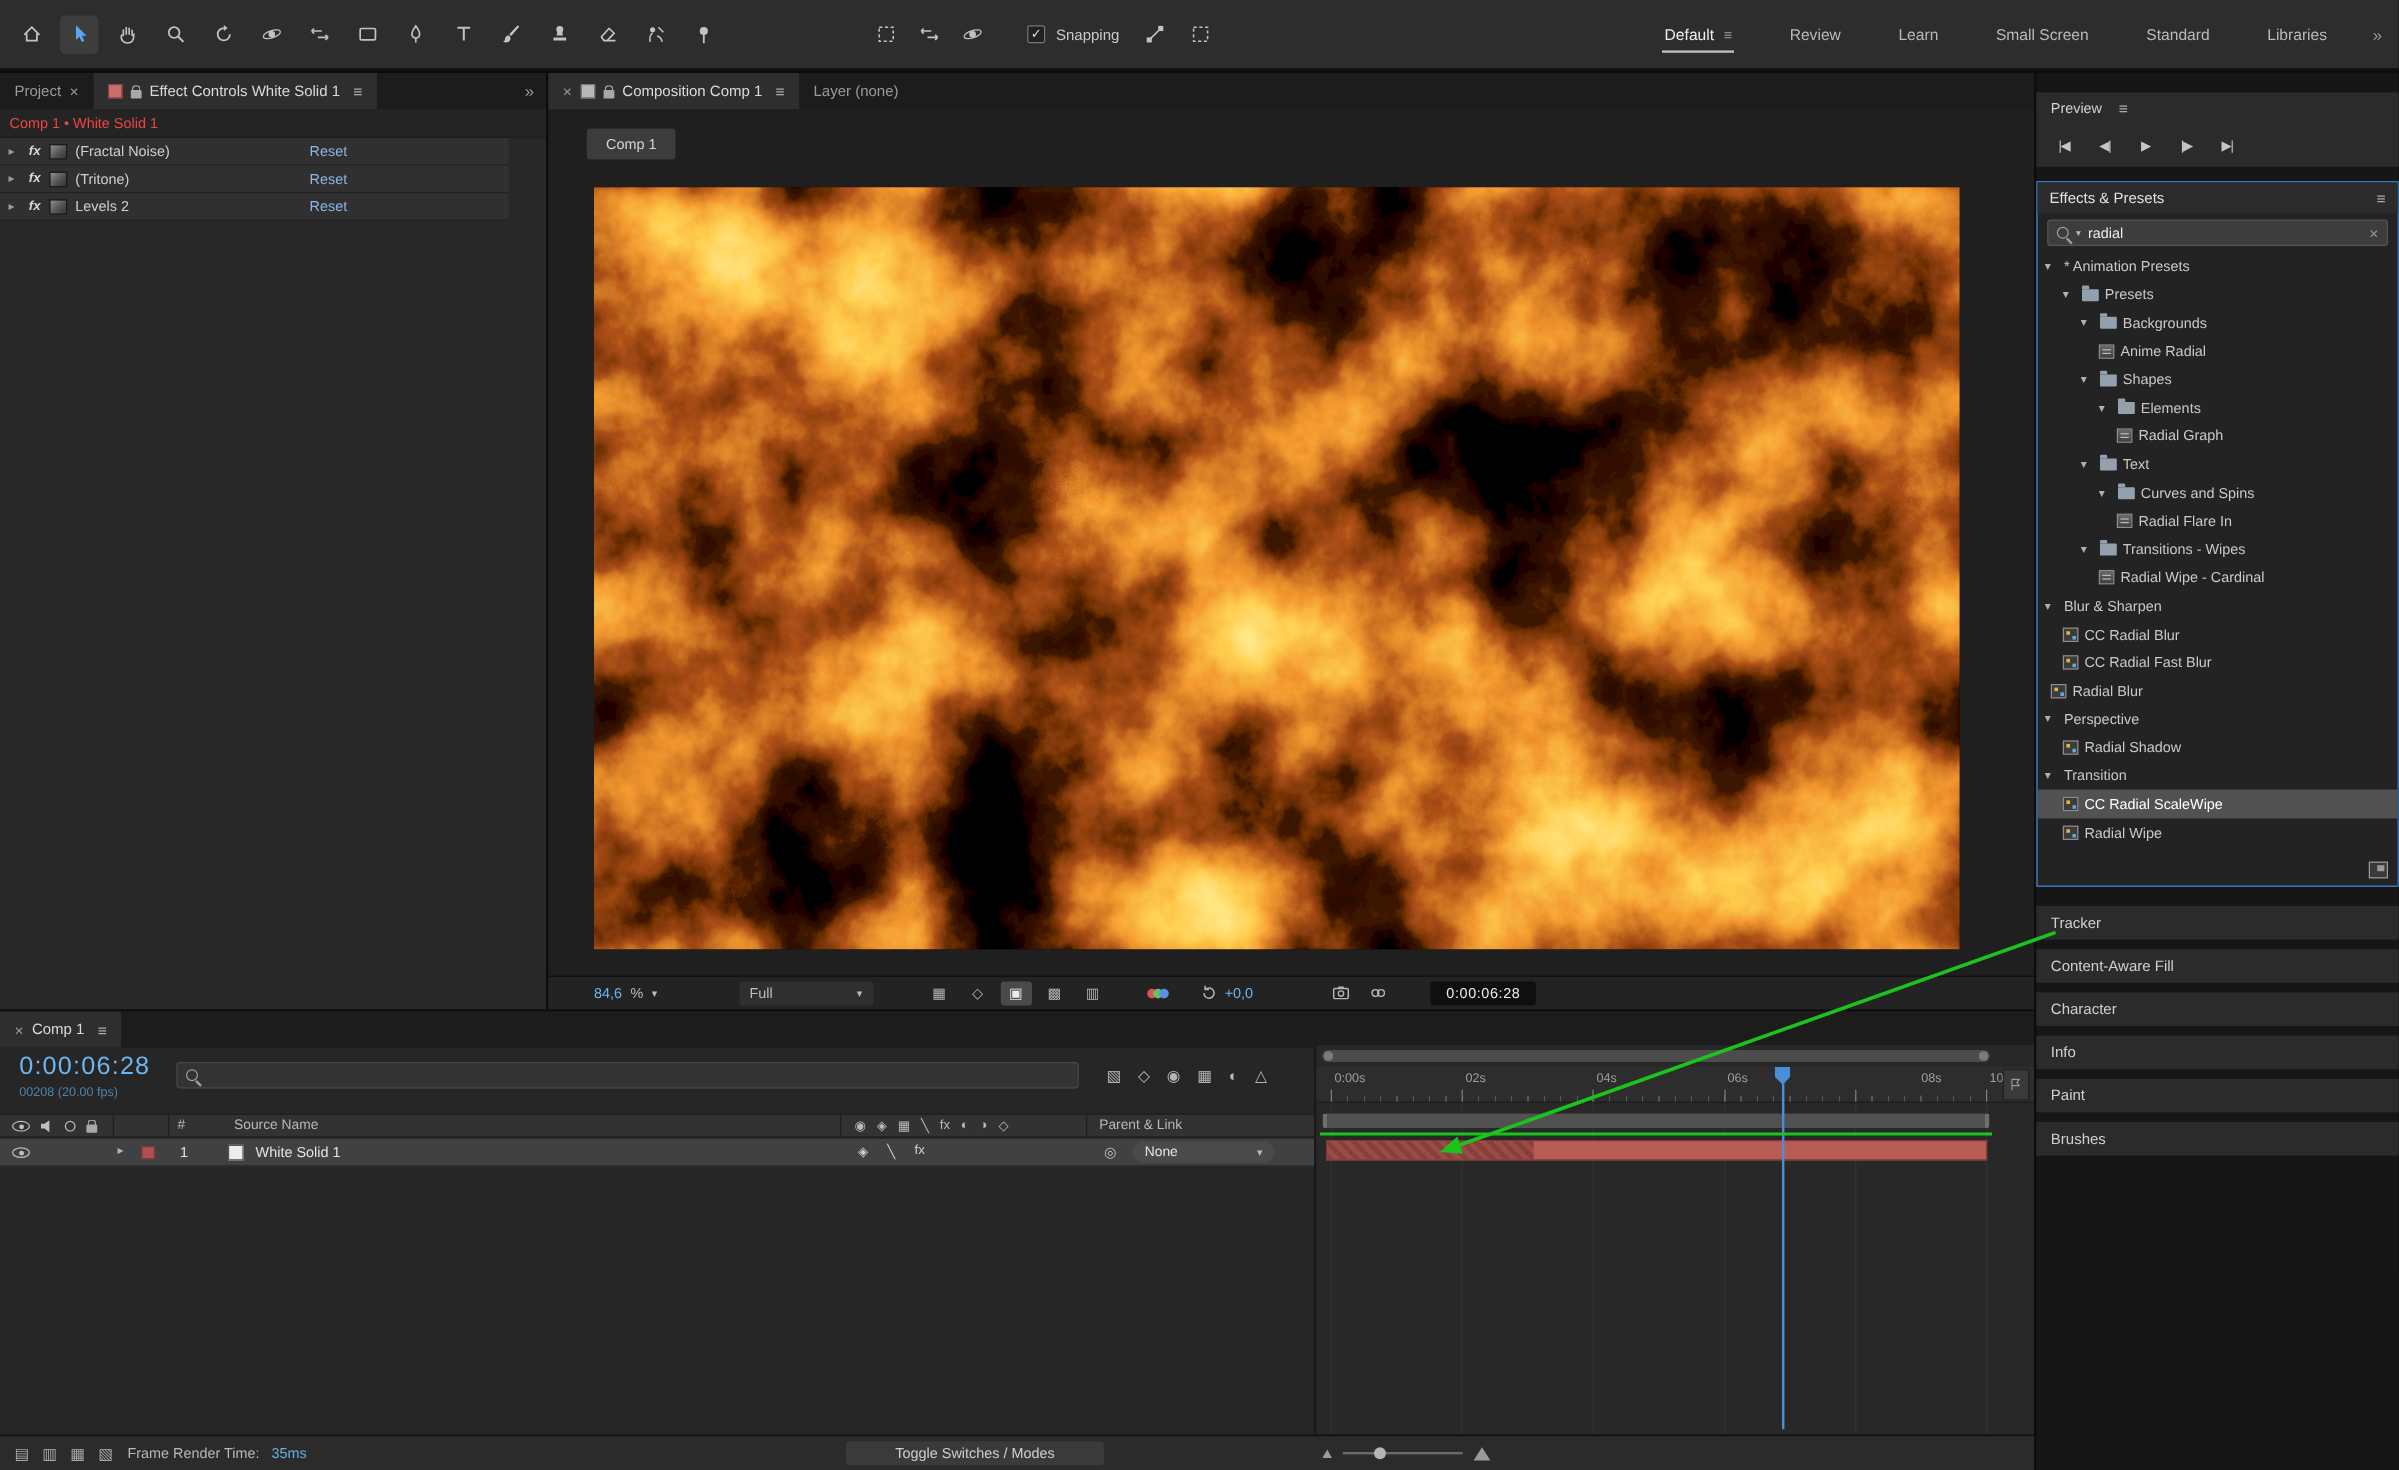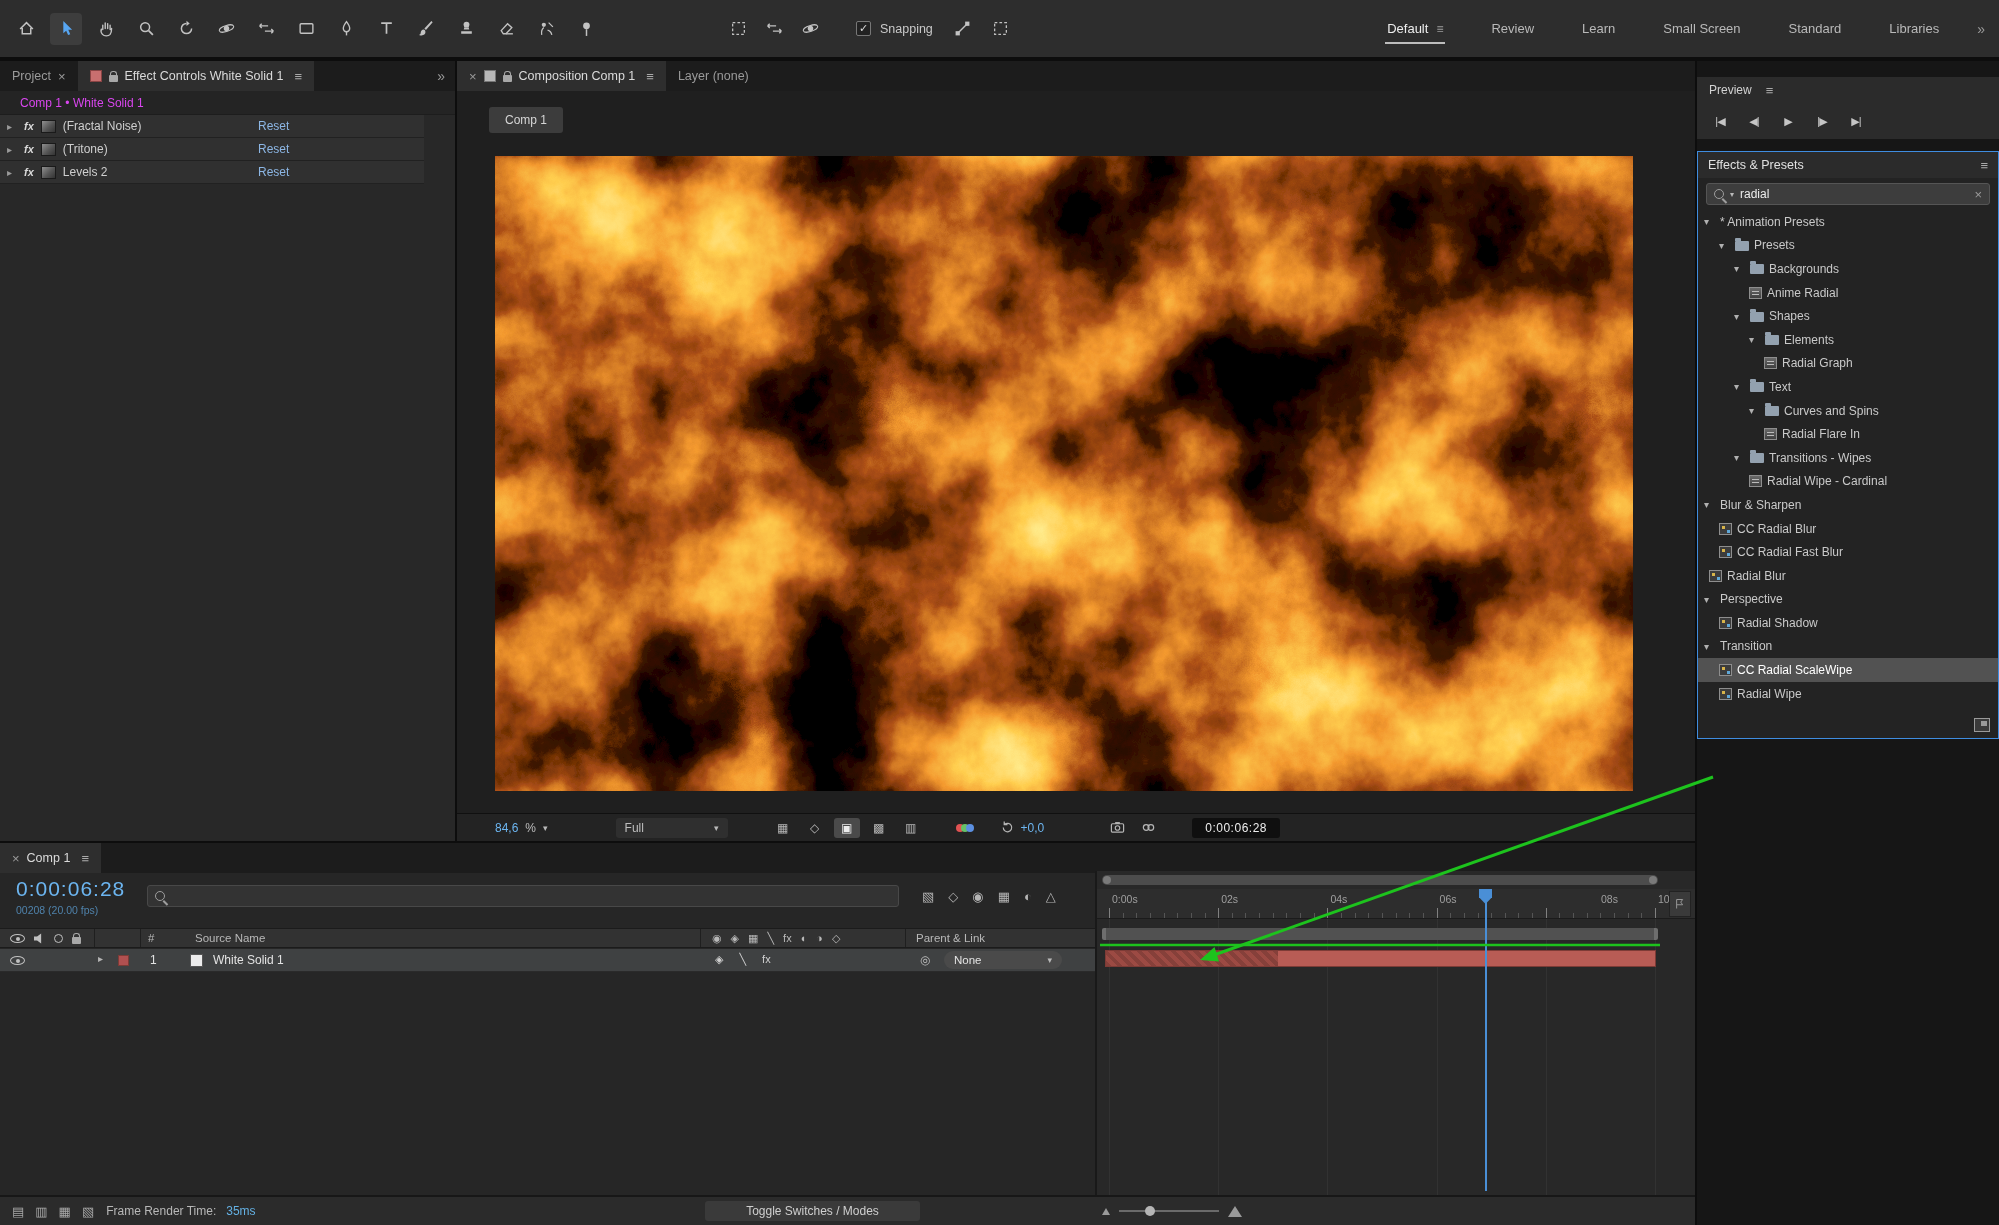--- a/index.html
+++ b/index.html
@@ -45,21 +45,21 @@
 .i-search::after{content:"";position:absolute;left:8px;top:8px;width:6px;height:1.5px;background:#9e9e9e;transform:rotate(45deg);transform-origin:0 0}
 .i-lock{width:9px;height:7px;background:#a8a8a8;border-radius:1px;position:relative;margin-top:4px;flex:none}
 .i-lock::before{content:"";position:absolute;left:1px;top:-4px;width:5px;height:4px;border:1.5px solid #a8a8a8;border-bottom:none;border-radius:3px 3px 0 0}
 .i-eye{width:15px;height:9px;border:1px solid #c0c0c0;border-radius:50%;position:relative;flex:none}
 .i-eye::after{content:"";position:absolute;left:50%;top:50%;width:4px;height:4px;margin:-2px 0 0 -2px;background:#c0c0c0;border-radius:50%}
 .i-speaker{width:11px;height:11px;background:#c0c0c0;clip-path:polygon(0 32%,28% 32%,65% 5%,65% 95%,28% 68%,0 68%)}
 .i-solo{width:9px;height:9px;border:1px solid #c0c0c0;border-radius:50%}
 
 
 #ec-panel{position:absolute;left:0;top:61px;width:455px;height:780px;background:#282828}
-.ec-breadcrumb{height:24px;display:flex;align-items:center;padding:0 20px;color:#d946ef;background:#242424;border-bottom:1px solid #1d1d1d}
+.ec-breadcrumb{height:24px;display:flex;align-items:center;padding:0 8px;color:#ef4444;background:#242424;border-bottom:1px solid #1d1d1d}
 .fx-row{position:relative;height:23px;width:424px;background:#303030;border-bottom:1px solid #212121;display:flex;align-items:center;gap:7px;padding:0 7px;color:#cfcfcf}
 .fx-row .disc{color:#9a9a9a;font-size:10px;width:10px}
 .fx-badge{font-style:italic;font-weight:bold;color:#d8d8d8;font-size:11px}
 .fx-thumb{width:15px;height:13px;background:linear-gradient(135deg,#909090 0%,#555 55%,#333 100%);border:1px solid #1a1a1a}
 .fx-reset{position:absolute;left:258px;color:#8cb6e4}
 
 
 #comp-panel{position:absolute;left:457px;top:61px;width:1238px;height:780px;background:#1f1f1f}
 .comp-nav-chip{position:absolute;left:32px;top:46px;height:26px;padding:0 16px;background:#3c3c3c;border-radius:3px;display:flex;align-items:center;color:#d6d6d6}
 #comp-viewport{position:absolute;left:38px;top:95px;width:1138px;height:635px;background:#000;display:block}
@@ -590,20 +590,28 @@
             <span class="tico tico-effect"></span>
             <span class="tlabel">CC Radial ScaleWipe</span>
           </div>
           <div class="tree-row" style="padding-left: 21px;">
             <span class="tico tico-effect"></span>
             <span class="tlabel">Radial Wipe</span>
           </div>
         </div>
       <span class="ep-footer-icon"></span>
     </div>
+    <div id="side-bottom">
+        <div class="side-bar">Tracker</div>
+        <div class="side-bar">Content-Aware Fill</div>
+        <div class="side-bar">Character</div>
+        <div class="side-bar">Info</div>
+        <div class="side-bar">Paint</div>
+        <div class="side-bar">Brushes</div>
+      </div>
   </aside>
 
   <section id="timeline-panel">
     <div class="tabstrip">
       <div class="tab active">
         <span class="x">×</span>
         <span>Comp 1</span>
         <span class="menu-glyph">≡</span>
       </div>
     </div>

